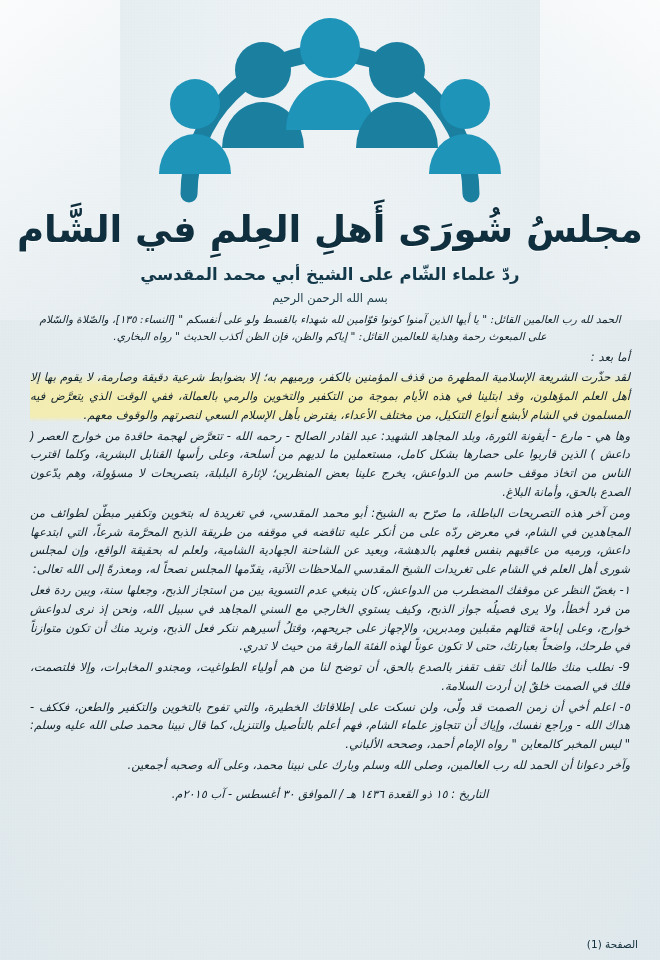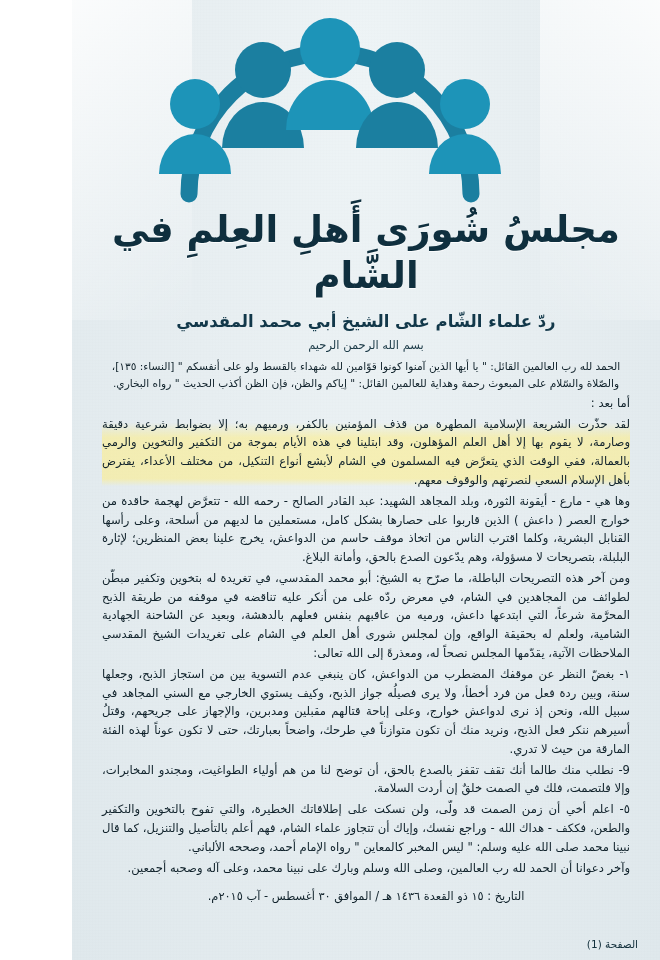--- a/index.html
+++ b/index.html
@@ -8,21 +8,21 @@
   }
   body {
     width: 660px;
     height: 960px;
     background: #ffffff;
     font-family: "DejaVu Sans", sans-serif;
     overflow: hidden;
   }
   .page {
     position: relative;
-    width: 588px;
+    width: 660px;
     height: 960px;
     box-sizing: border-box;
     background:
       radial-gradient(ellipse at 50% 8%, #eef4f6 0%, #e7eef1 45%, #dfe8ec 100%);
     overflow: hidden;
   }
   
   .grain {
     position: absolute;
     inset: 0;
@@ -88,20 +88,21 @@
 
   
   .content {
     position: relative;
     padding: 6px 30px 0 30px;
     direction: rtl;
     text-align: justify;
     color: #10222b;
     font-size: 11.6px;
     line-height: 1.62;
+    font-style: italic;
   }
   .content p {
     margin: 0 0 2px 0;
   }
   .p-center { text-align: center; }
   .hl {
     background: linear-gradient(to bottom, rgba(255,241,150,0.0) 10%, rgba(255,238,130,0.55) 30%, rgba(255,238,130,0.55) 85%, rgba(255,241,150,0.0) 95%);
   }
   .tiny { font-size: 10.6px; }
 

